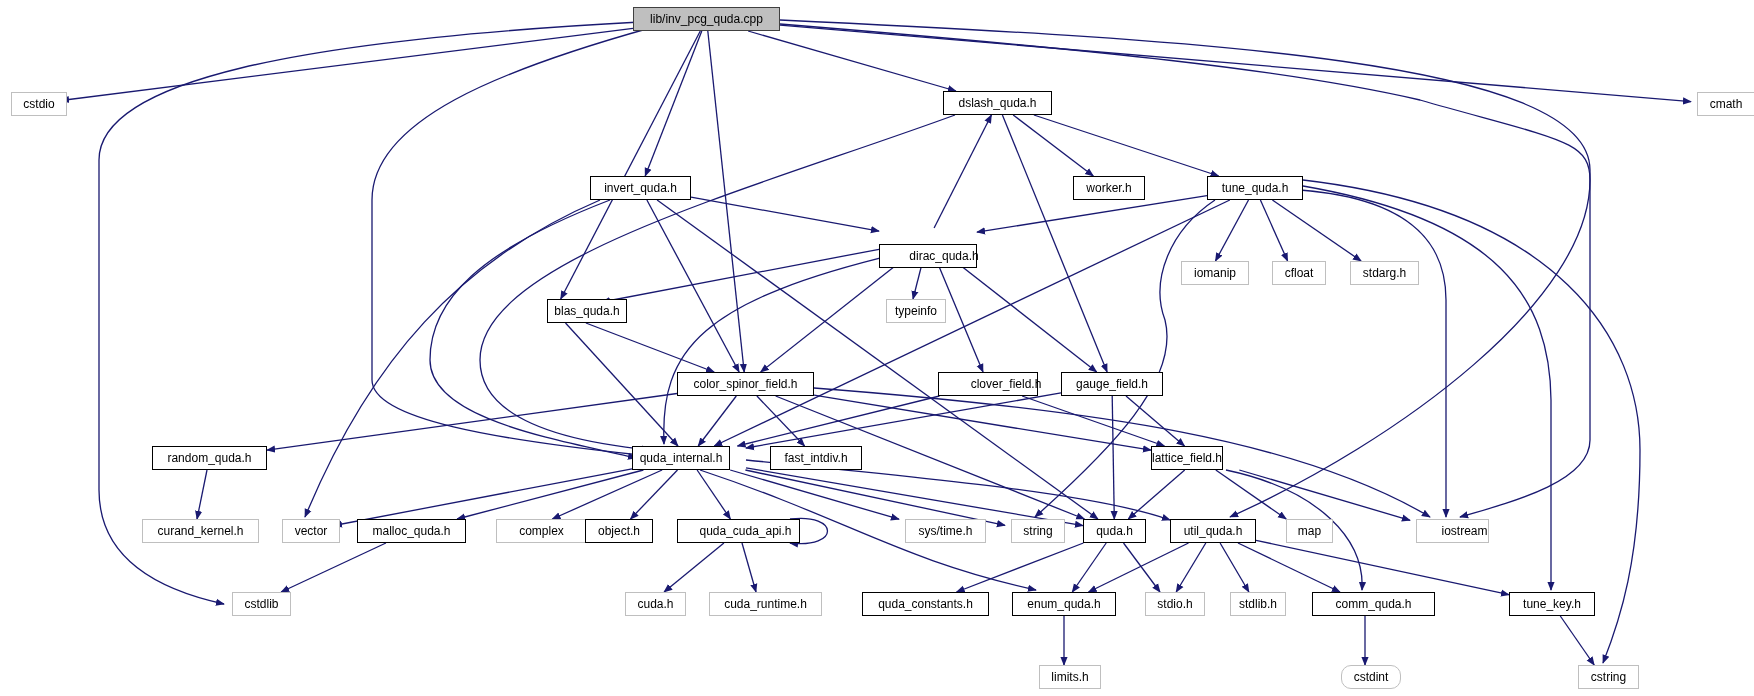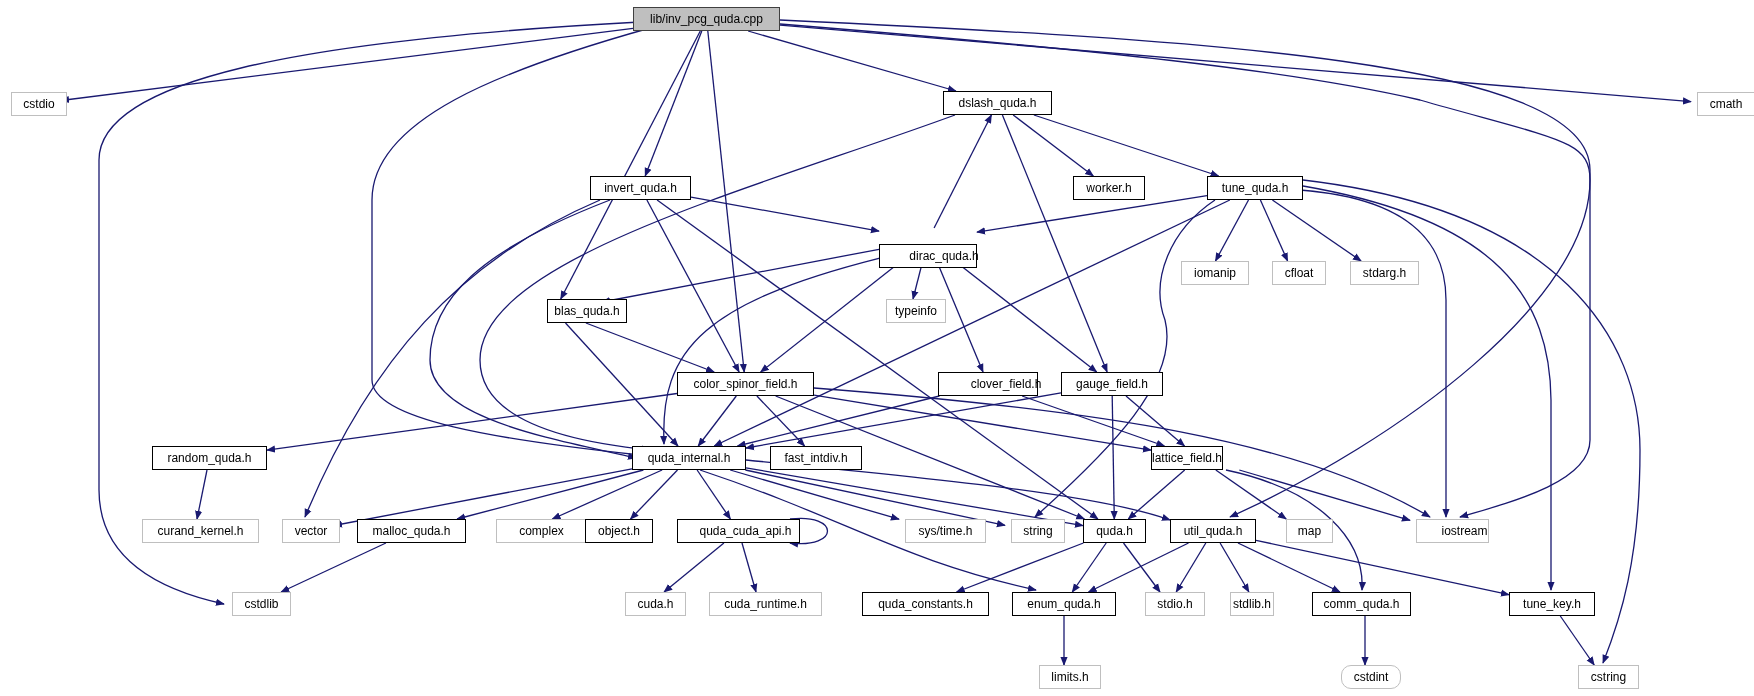--- a/index.html
+++ b/index.html
@@ -115,40 +115,40 @@
   <div class="node internal" style="left: 879px; top: 244px; width: 98px; padding-left: 32px;">dirac_quda.h</div>
   <div class="node external" style="left: 1175px; top: 261px; width: 68px;">iomanip</div>
   <div class="node external" style="left: 1266px; top: 261px; width: 54px;">cfloat</div>
   <div class="node external" style="left: 1344px; top: 261px; width: 69px;">stdarg.h</div>
   <div class="node internal" style="left: 507px; top: 299px; width: 80px; margin-left: 40px;">blas_quda.h</div>
   <div class="node external" style="left: 880px; top: 299px; width: 60px;">typeinfo</div>
   <div class="node internal" style="left: 677px; top: 372px; width: 137px;">color_spinor_field.h</div>
   <div class="node internal" style="left: 938px; top: 372px; width: 100px; padding-left: 36px;">clover_field.h</div>
   <div class="node internal" style="left: 1061px; top: 372px; width: 102px;">gauge_field.h</div>
   <div class="node internal" style="left: 152px; top: 446px; width: 115px;">random_quda.h</div>
-  <div class="node internal" style="left: 632px; top: 446px; width: 114px;">quda_internal.h</div>
+  <div class="node internal" style="left: 632px; top: 446px; width: 98px;">quda_internal.h</div>
   <div class="node internal" style="left: 770px; top: 446px; width: 92px;">fast_intdiv.h</div>
   <div class="node internal" style="left: 1151px; top: 446px; width: 72px;">lattice_field.h</div>
   <div class="node external" style="left: 136px; top: 519px; width: 117px;">curand_kernel.h</div>
   <div class="node external" style="left: 276px; top: 519px; width: 58px;">vector</div>
   <div class="node internal" style="left: 357px; top: 519px; width: 109px;">malloc_quda.h</div>
   <div class="node external" style="left: 490px; top: 519px; width: 91px;">complex</div>
   <div class="node internal" style="left: 585px; top: 519px; width: 68px;">object.h</div>
   <div class="node internal" style="left: 677px; top: 519px; width: 123px; padding-left: 14px;">quda_cuda_api.h</div>
   <div class="node external" style="left: 899px; top: 519px; width: 81px;">sys/time.h</div>
   <div class="node external" style="left: 1005px; top: 519px; width: 54px;">string</div>
   <div class="node internal" style="left: 1083px; top: 519px; width: 63px;">quda.h</div>
   <div class="node internal" style="left: 1170px; top: 519px; width: 86px;">util_quda.h</div>
   <div class="node external" style="left: 1280px; top: 519px; width: 47px;">map</div>
   <div class="node external" style="left: 1410px; top: 519px; width: 73px; padding-left: 24px;">iostream</div>
   <div class="node external" style="left: 226px; top: 592px; width: 59px;">cstdlib</div>
   <div class="node external" style="left: 619px; top: 592px; width: 61px;">cuda.h</div>
   <div class="node external" style="left: 703px; top: 592px; width: 113px;">cuda_runtime.h</div>
   <div class="node internal" style="left: 862px; top: 592px; width: 127px;">quda_constants.h</div>
   <div class="node internal" style="left: 1012px; top: 592px; width: 104px;">enum_quda.h</div>
   <div class="node external" style="left: 1139px; top: 592px; width: 60px;">stdio.h</div>
-  <div class="node external" style="left: 1224px; top: 592px; width: 44px;">stdlib.h</div>
-  <div class="node internal" style="left: 1312px; top: 592px; width: 99px;">comm_quda.h</div>
+  <div class="node external" style="left: 1224px; top: 592px; width: 56px;">stdlib.h</div>
+  <div class="node internal" style="left: 1312px; top: 592px; width: 123px;">comm_quda.h</div>
   <div class="node internal" style="left: 1509px; top: 592px; width: 86px;">tune_key.h</div>
   <div class="node external" style="left: 1033px; top: 665px; width: 62px;">limits.h</div>
   <div class="node external" style="left: 1335px; top: 665px; width: 60px; border-radius: 10px;">cstdint</div>
   <div class="node external" style="left: 1572px; top: 665px; width: 61px;">cstring</div>
 </div>
 
 </body></html>

